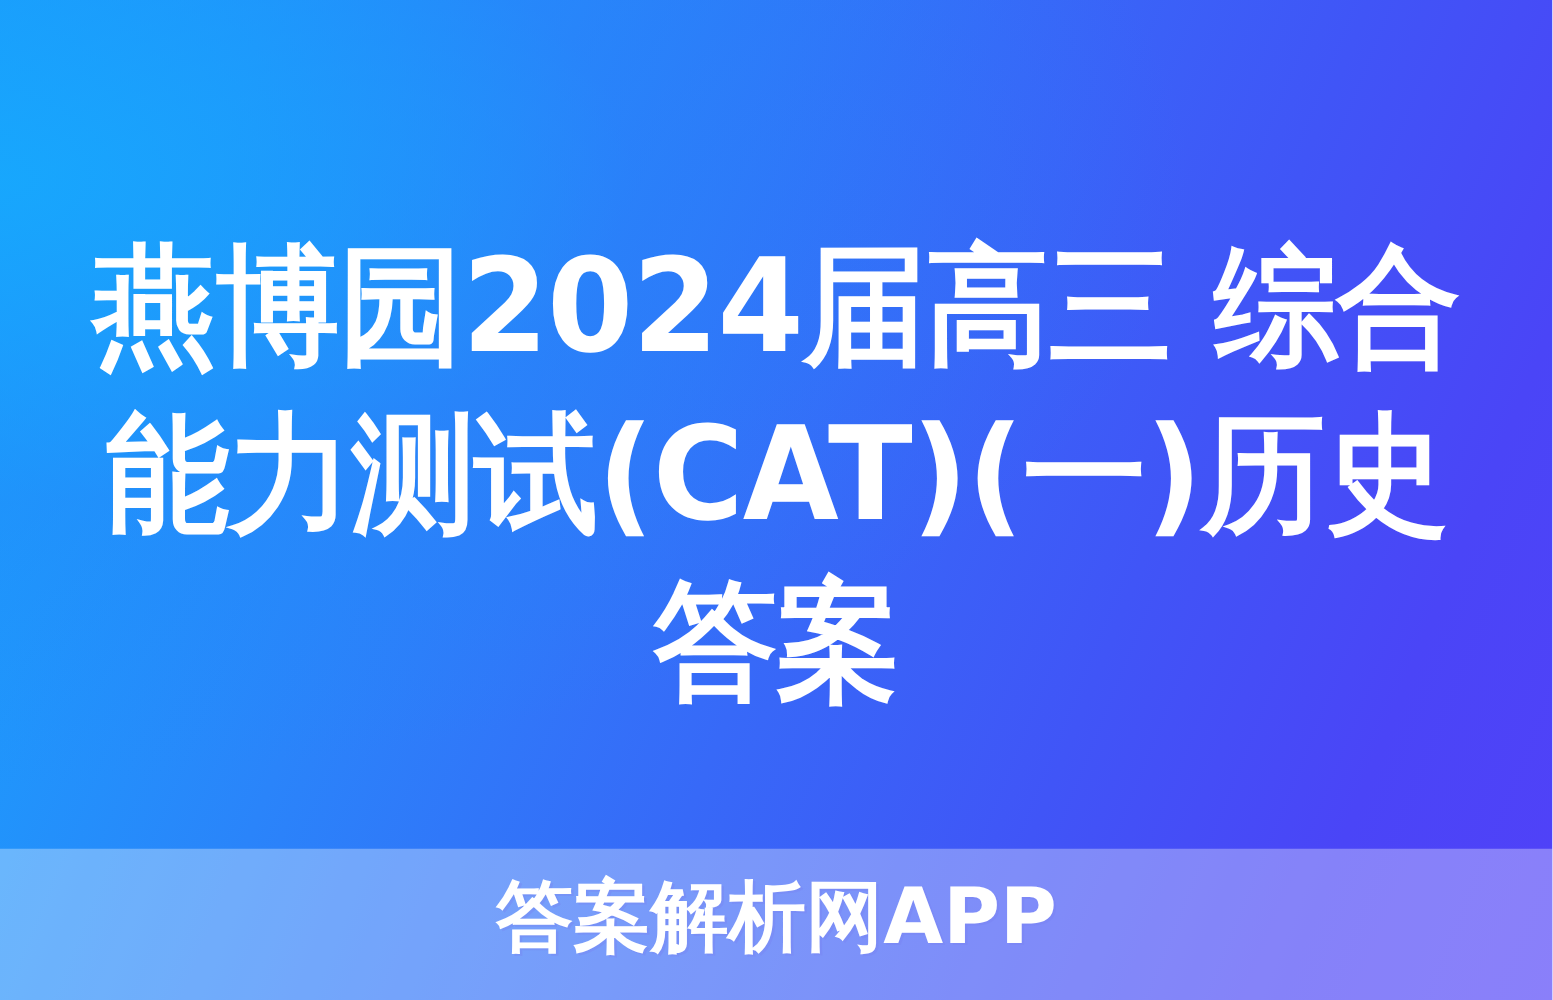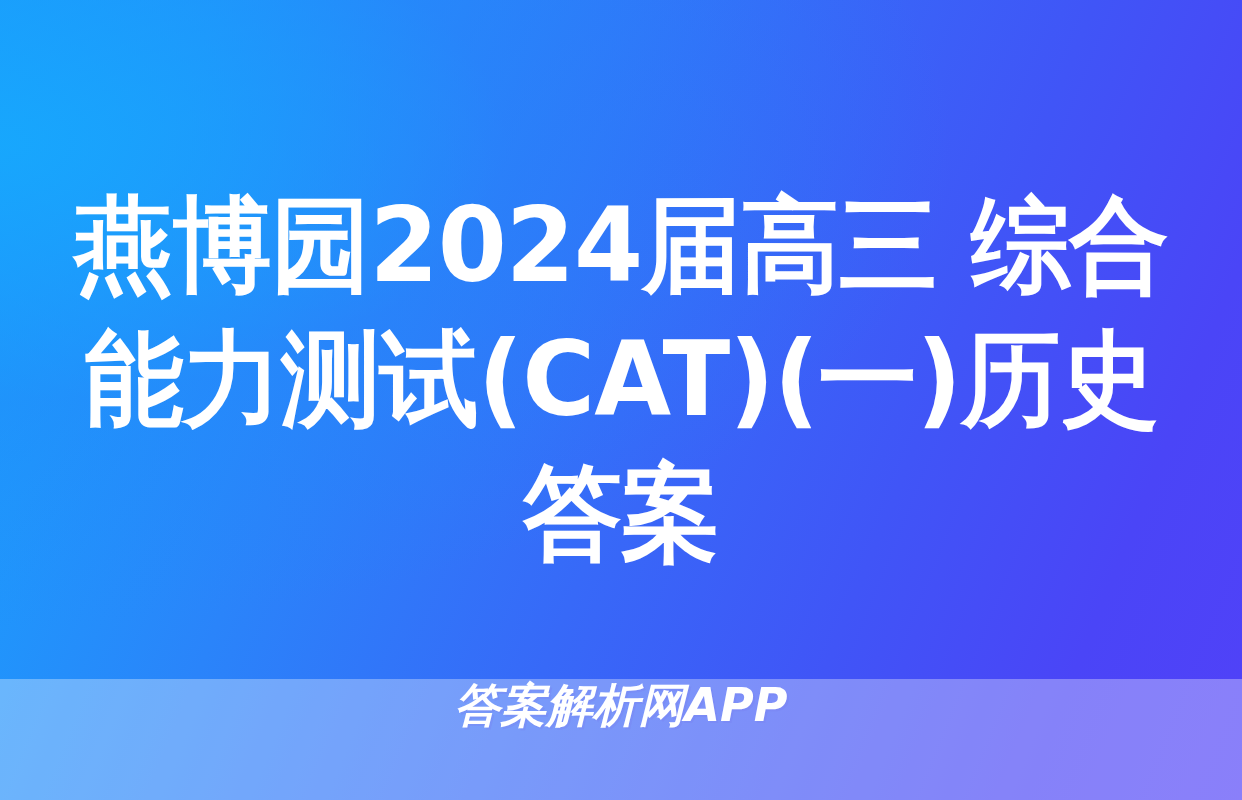--- a/index.html
+++ b/index.html
@@ -71,27 +71,26 @@
     right: 0;
     top: 679px;
     height: 121px;
     background: rgba(255, 255, 255, 0.33);
   }
 
   .watermark {
     position: absolute;
     left: 0;
     right: 0;
-    top: 676px;
+    top: 704px;
     text-align: center;
     color: #ffffff;
     font-family: "DejaVu Sans", "Liberation Sans", sans-serif;
     font-weight: 700;
-    font-style: italic;
-    font-size: 46px;
+    font-size: 62px;
     line-height: 58px;
     letter-spacing: 0px;
     white-space: pre;
     text-shadow: 2px 2px 0 rgba(120, 130, 240, 0.35);
   }
 </style>
 </head>
 <body>
 
 <div class="canvas">

